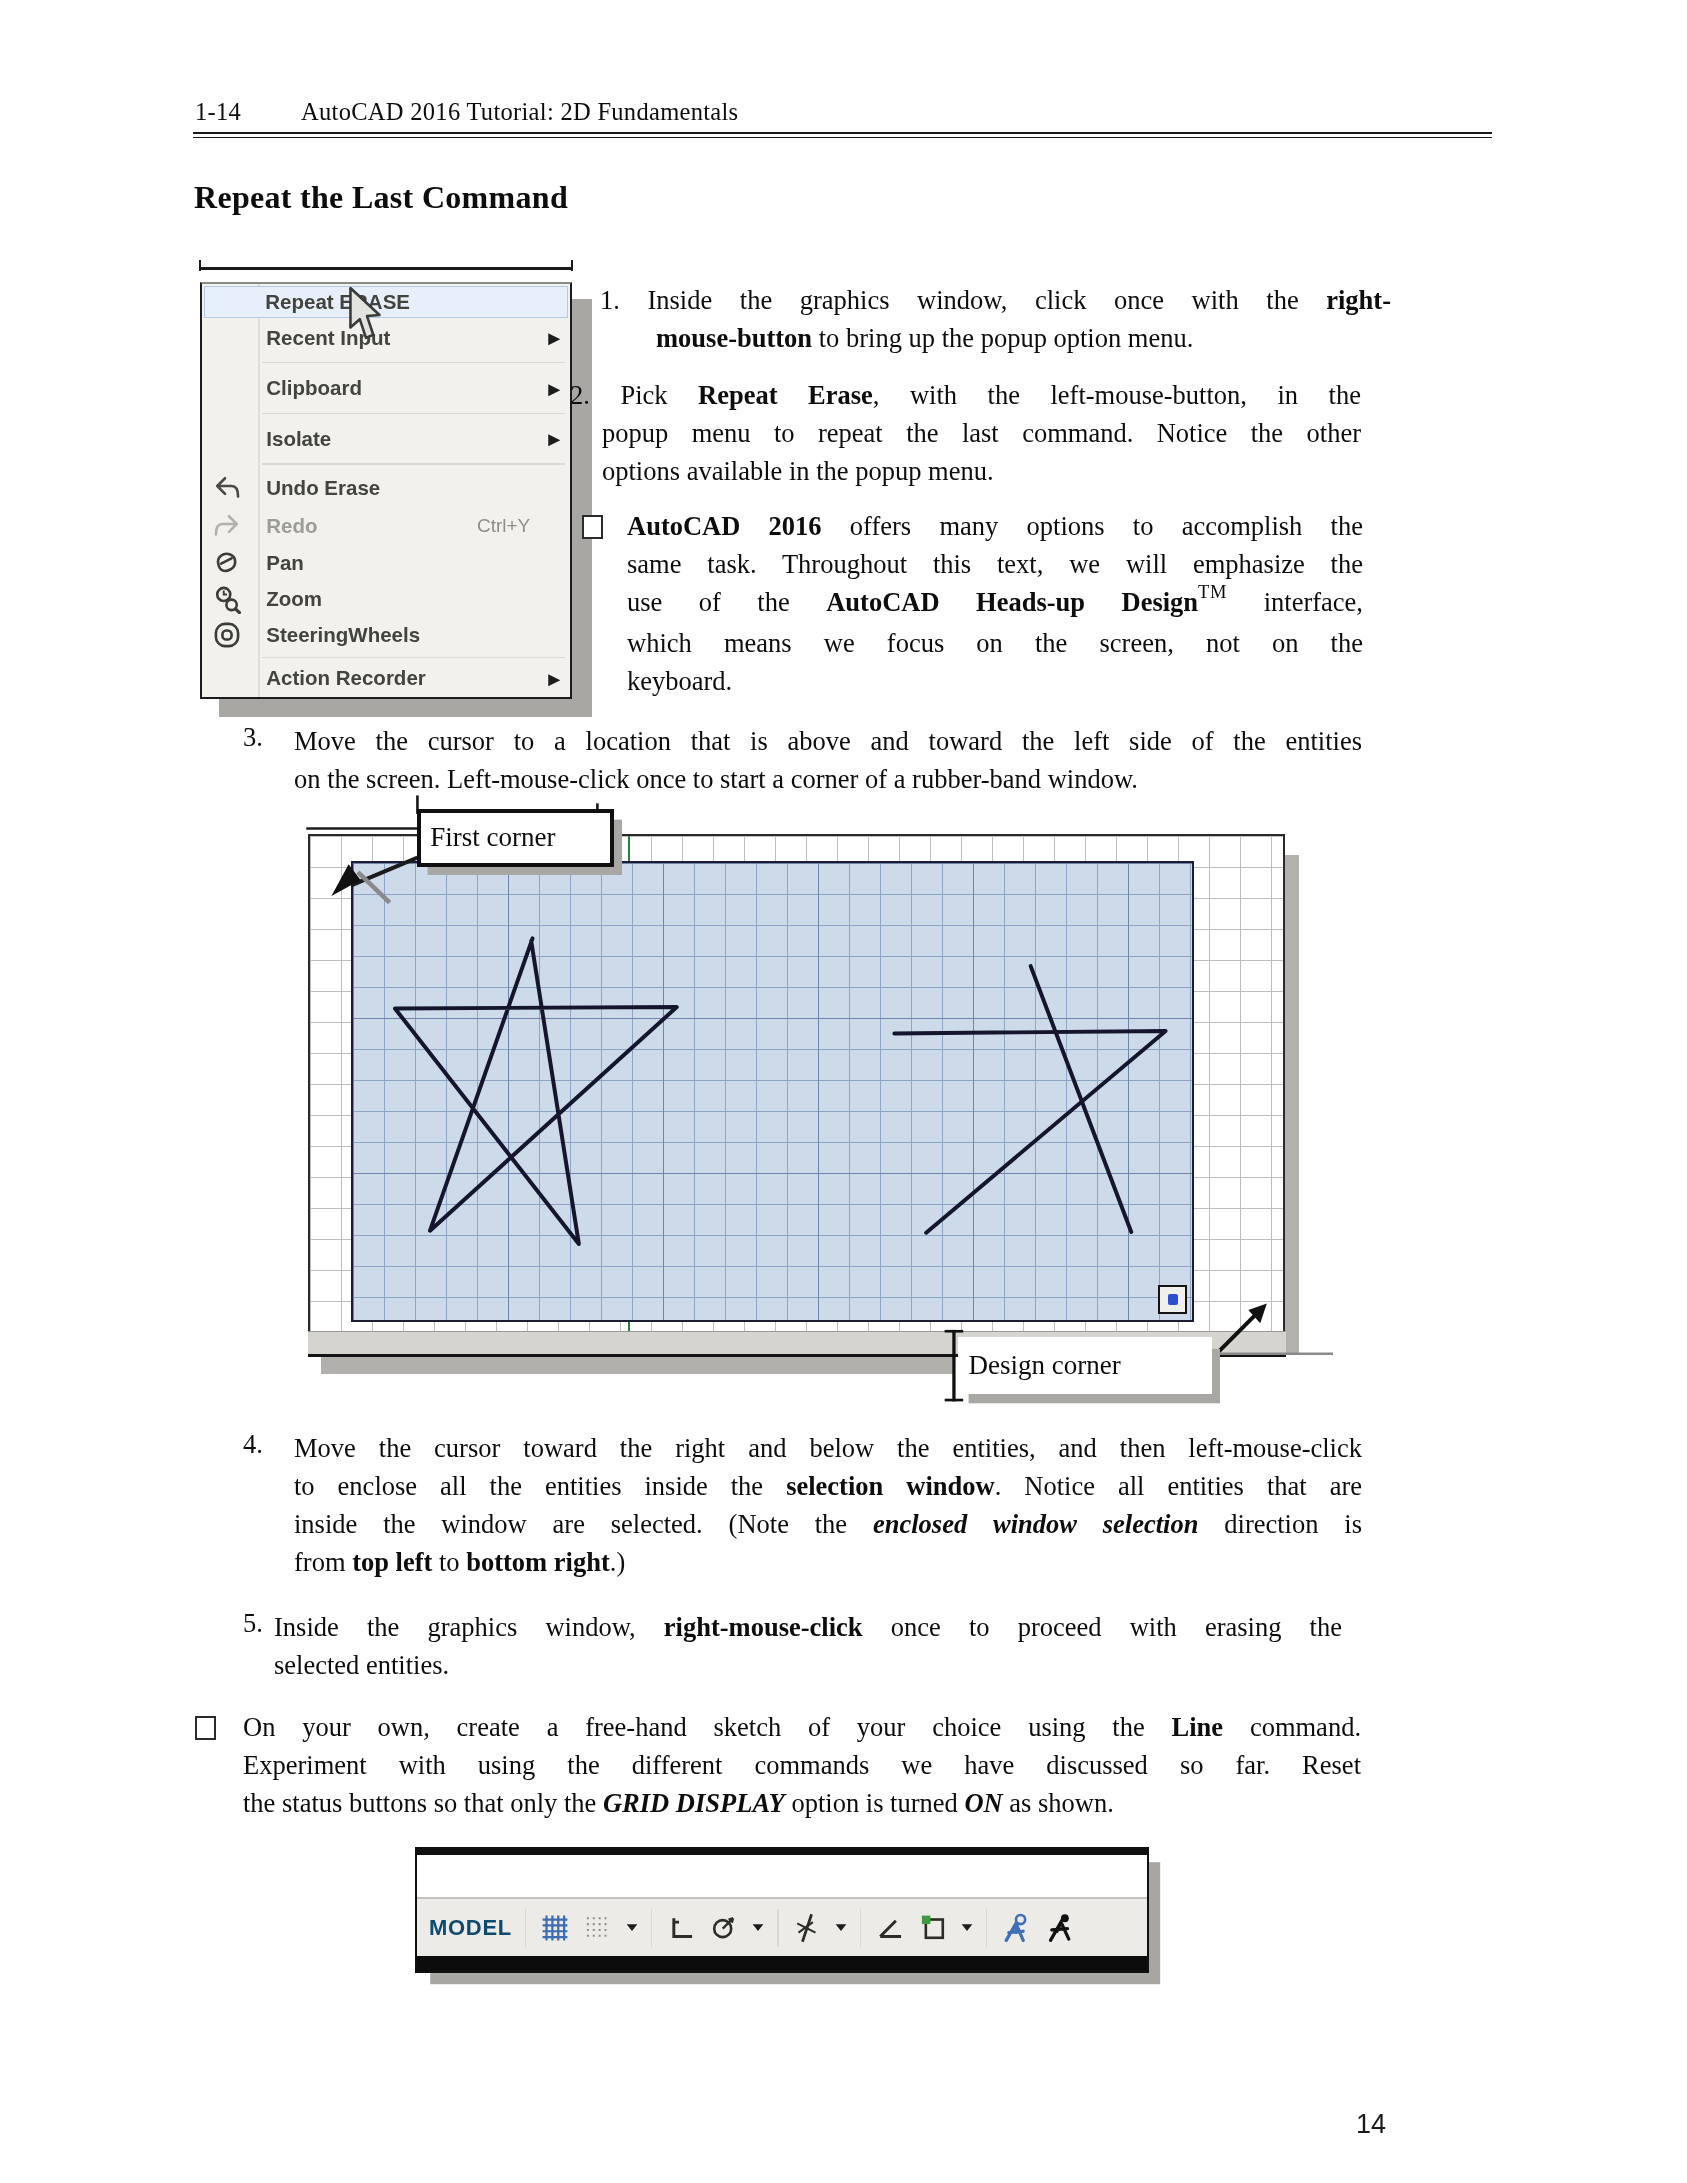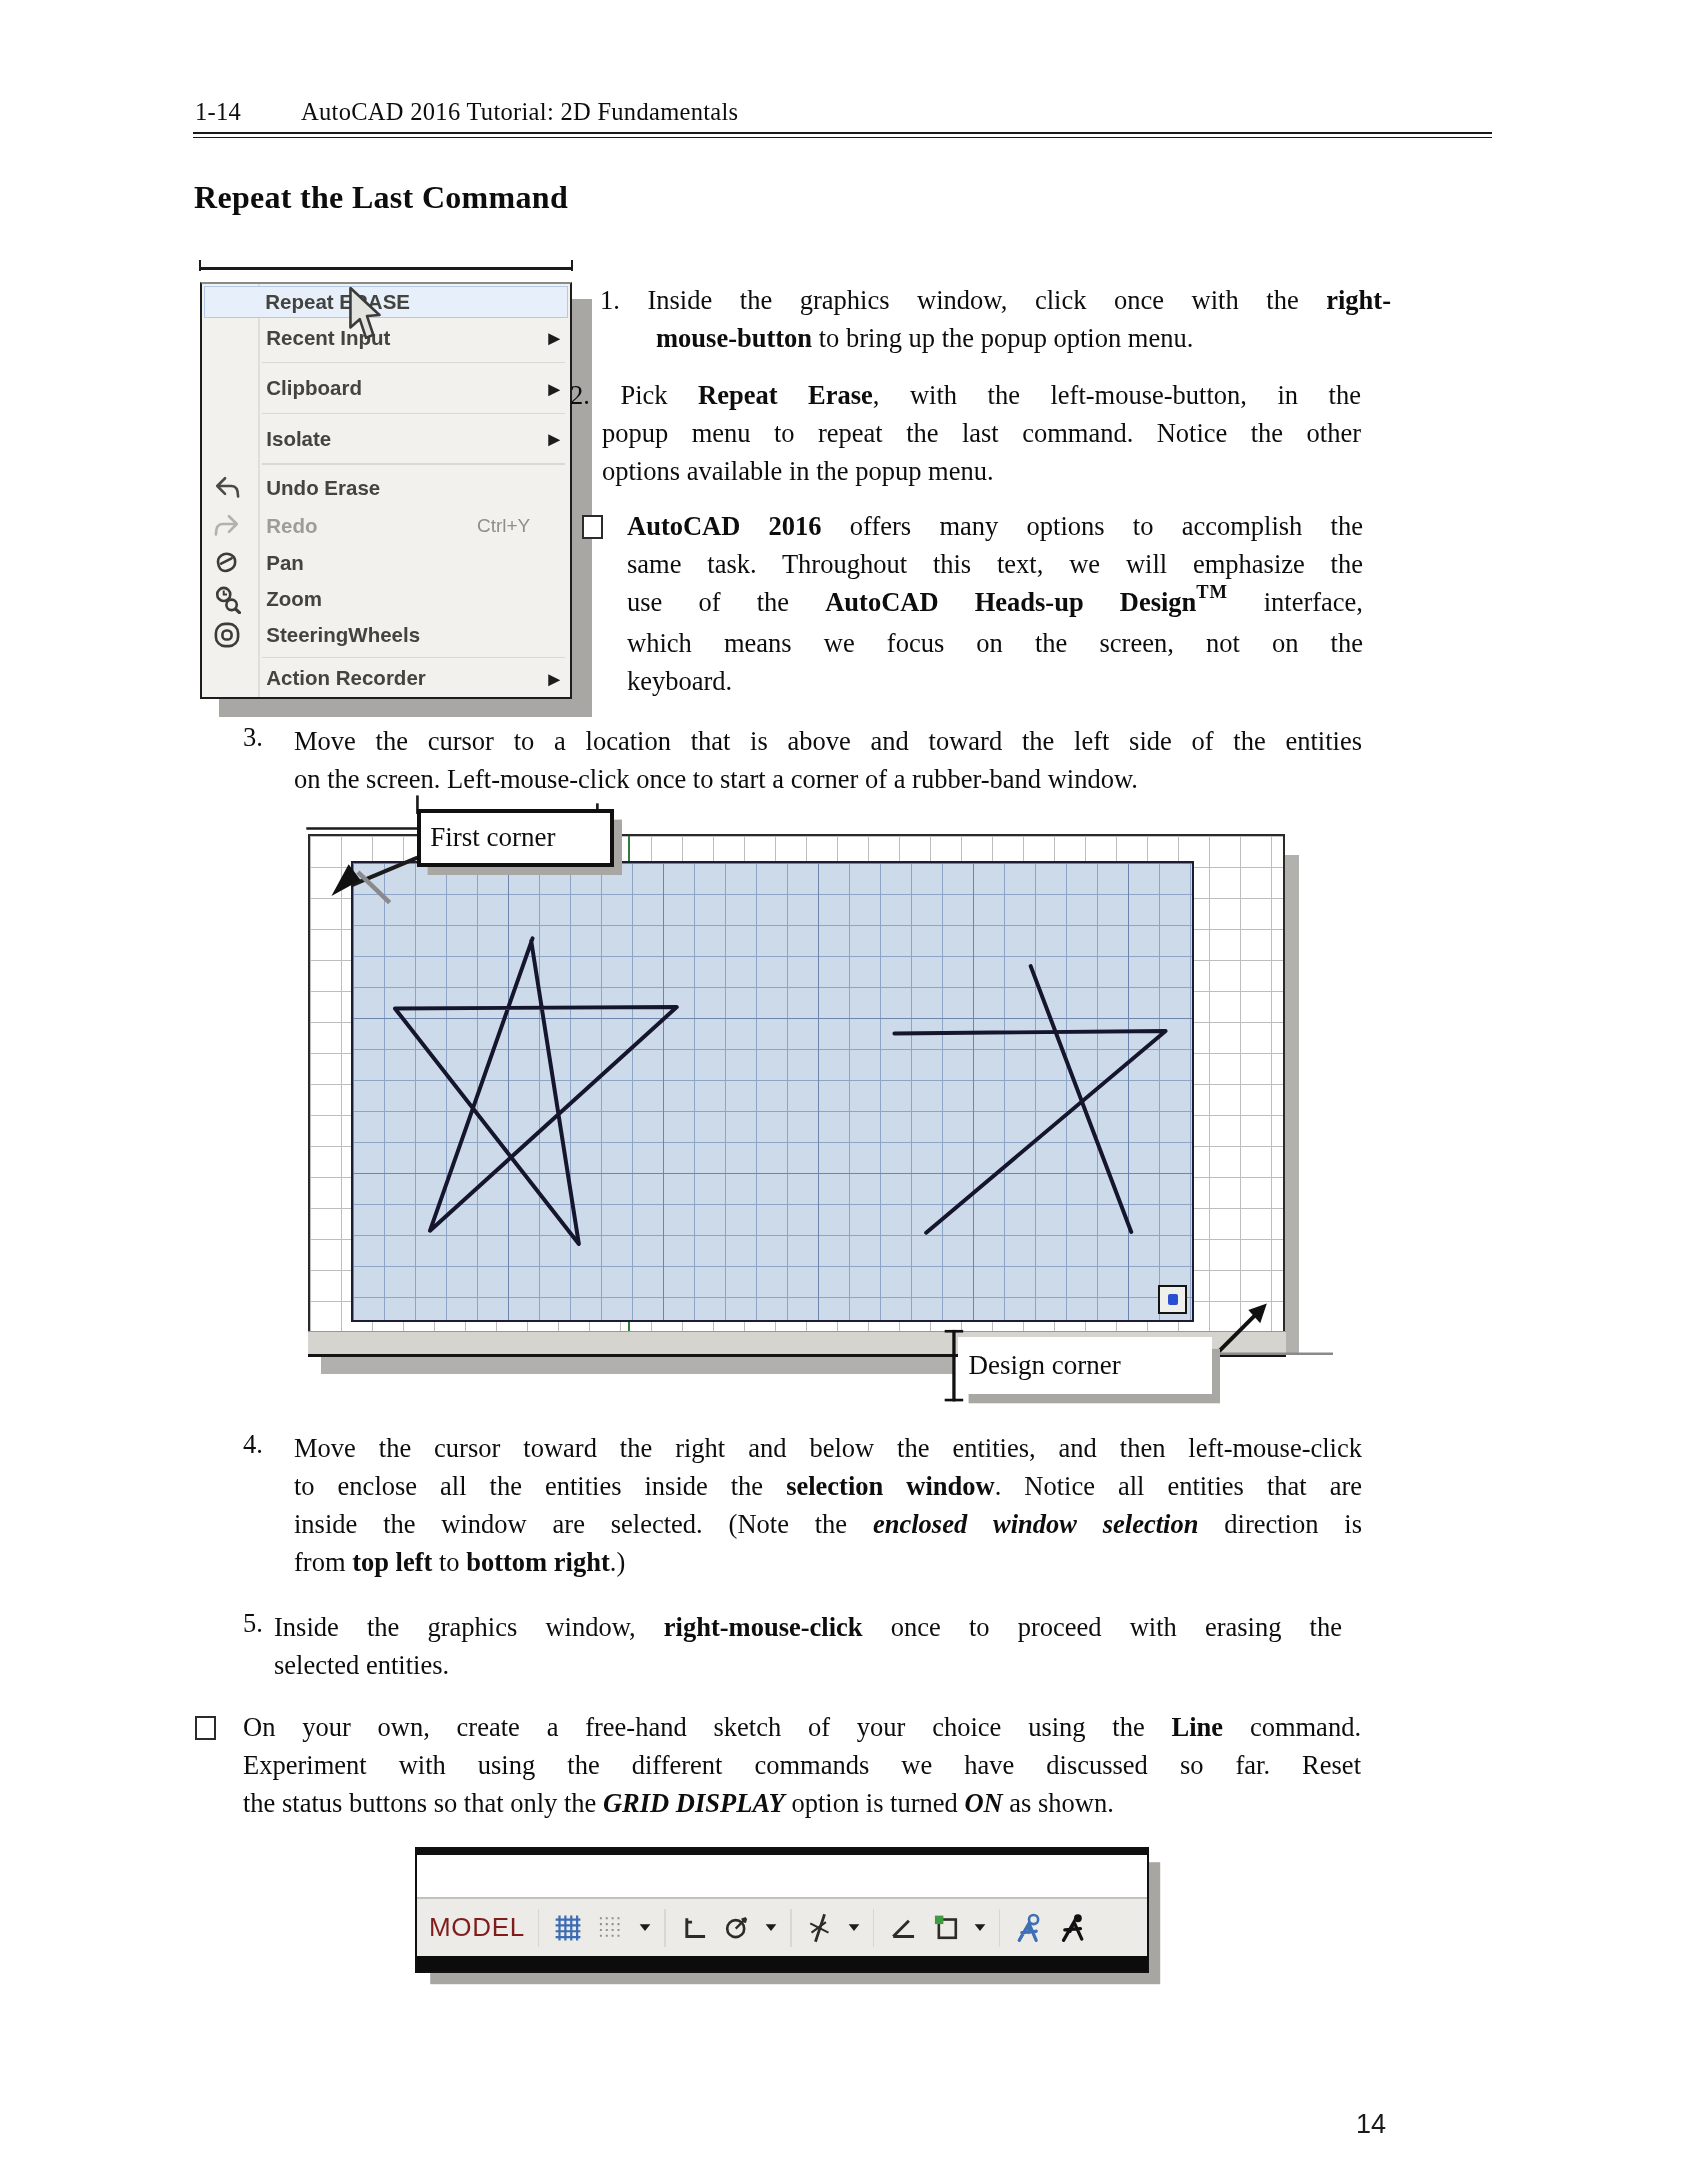--- a/index.html
+++ b/index.html
@@ -9,21 +9,21 @@
 
   
   .hdr{font-size:24.5px;letter-spacing:0.3px;}
   .rule{border-top:2.6px solid #1a1a1a;border-bottom:1.3px solid #1a1a1a;height:3.3px;}
   .h1{font-size:32px;font-weight:bold;letter-spacing:0.3px;}
 
   
   .rt{font-size:26.5px;line-height:38px;white-space:normal;}
   .jl{text-align:justify;text-align-last:justify;}
   .ll{text-align:left;}
-  .tm{display:inline-block;transform:translateY(-13.2px);font-size:18.5px;font-weight:bold;letter-spacing:0.7px;}
+  .tm{display:inline-block;transform:translateY(-13.2px);font-size:18.5px;font-weight:normal;letter-spacing:0.7px;}
   .numspan{position:absolute;left:0;top:0;font-size:26.5px;}
   .bullet-sq{width:17px;height:20px;border:2px solid #2b2b2b;display:inline-block;background:#fff;}
 
   
   .fig-menu{left:195px;top:259px;width:410px;height:470px;}
   .hairline{left:4px;top:8px;width:374px;height:2.6px;background:#1b1b1b;}
   .htickL{left:4px;top:1.3px;width:2px;height:10.6px;background:#1b1b1b;}
   .htickR{left:376px;top:1.3px;width:2px;height:10.6px;background:#1b1b1b;}
   .menu-shadow{left:24px;top:40px;width:373px;height:418px;background:#a9a7a3;}
   .menu-panel{left:5.3px;top:22.5px;width:368px;height:413px;background:#f2f1ed;
@@ -70,21 +70,21 @@
   .strip-light{left:7.3px;top:537px;width:978px;height:22.5px;background:#d6d4ce;border-top:1.3px solid #9a9894;}
   .strip-black{left:7.3px;top:560px;width:978px;height:3.3px;background:#141414;}
   .strip-dark{left:20px;top:563px;width:634px;height:17px;background:#b2b0ac;}
   .figsvg{left:0;top:0;width:1032px;height:622px;pointer-events:none;}
 
   
   .fig-status{left:415px;top:1847px;width:730px;border:2.6px solid #101010;border-top-width:8.6px;
       background:#fff;box-shadow:13.2px 13.2px 0 -2px #a8a6a2;}
   .cmdline{height:42px;background:#ffffff;border-bottom:2px solid #c3c1bd;}
   .statusrow{height:57px;background:#edebe7;display:flex;align-items:center;padding:0 12px;gap:13.2px;}
-  .model{font-family:"Liberation Sans", sans-serif;font-weight:normal;font-size:26px;color:#7f1d1d;letter-spacing:0.7px;}
+  .model{font-family:"Liberation Sans", sans-serif;font-weight:bold;font-size:22px;color:#0c4a6e;letter-spacing:0.7px;}
   .vsep{width:1.3px;height:38px;background:#d9d7d3;}
   .sico{width:30px;height:30px;flex:0 0 auto;}
   .caret{width:12px;height:9.3px;flex:0 0 auto;}
   .botstrip{height:14.6px;background:#0c0c0c;}
 
   .footer{font-family:"Liberation Sans", sans-serif;font-size:27px;color:#1a1a1a;}
 </style>
 </head>
 <body>
 

